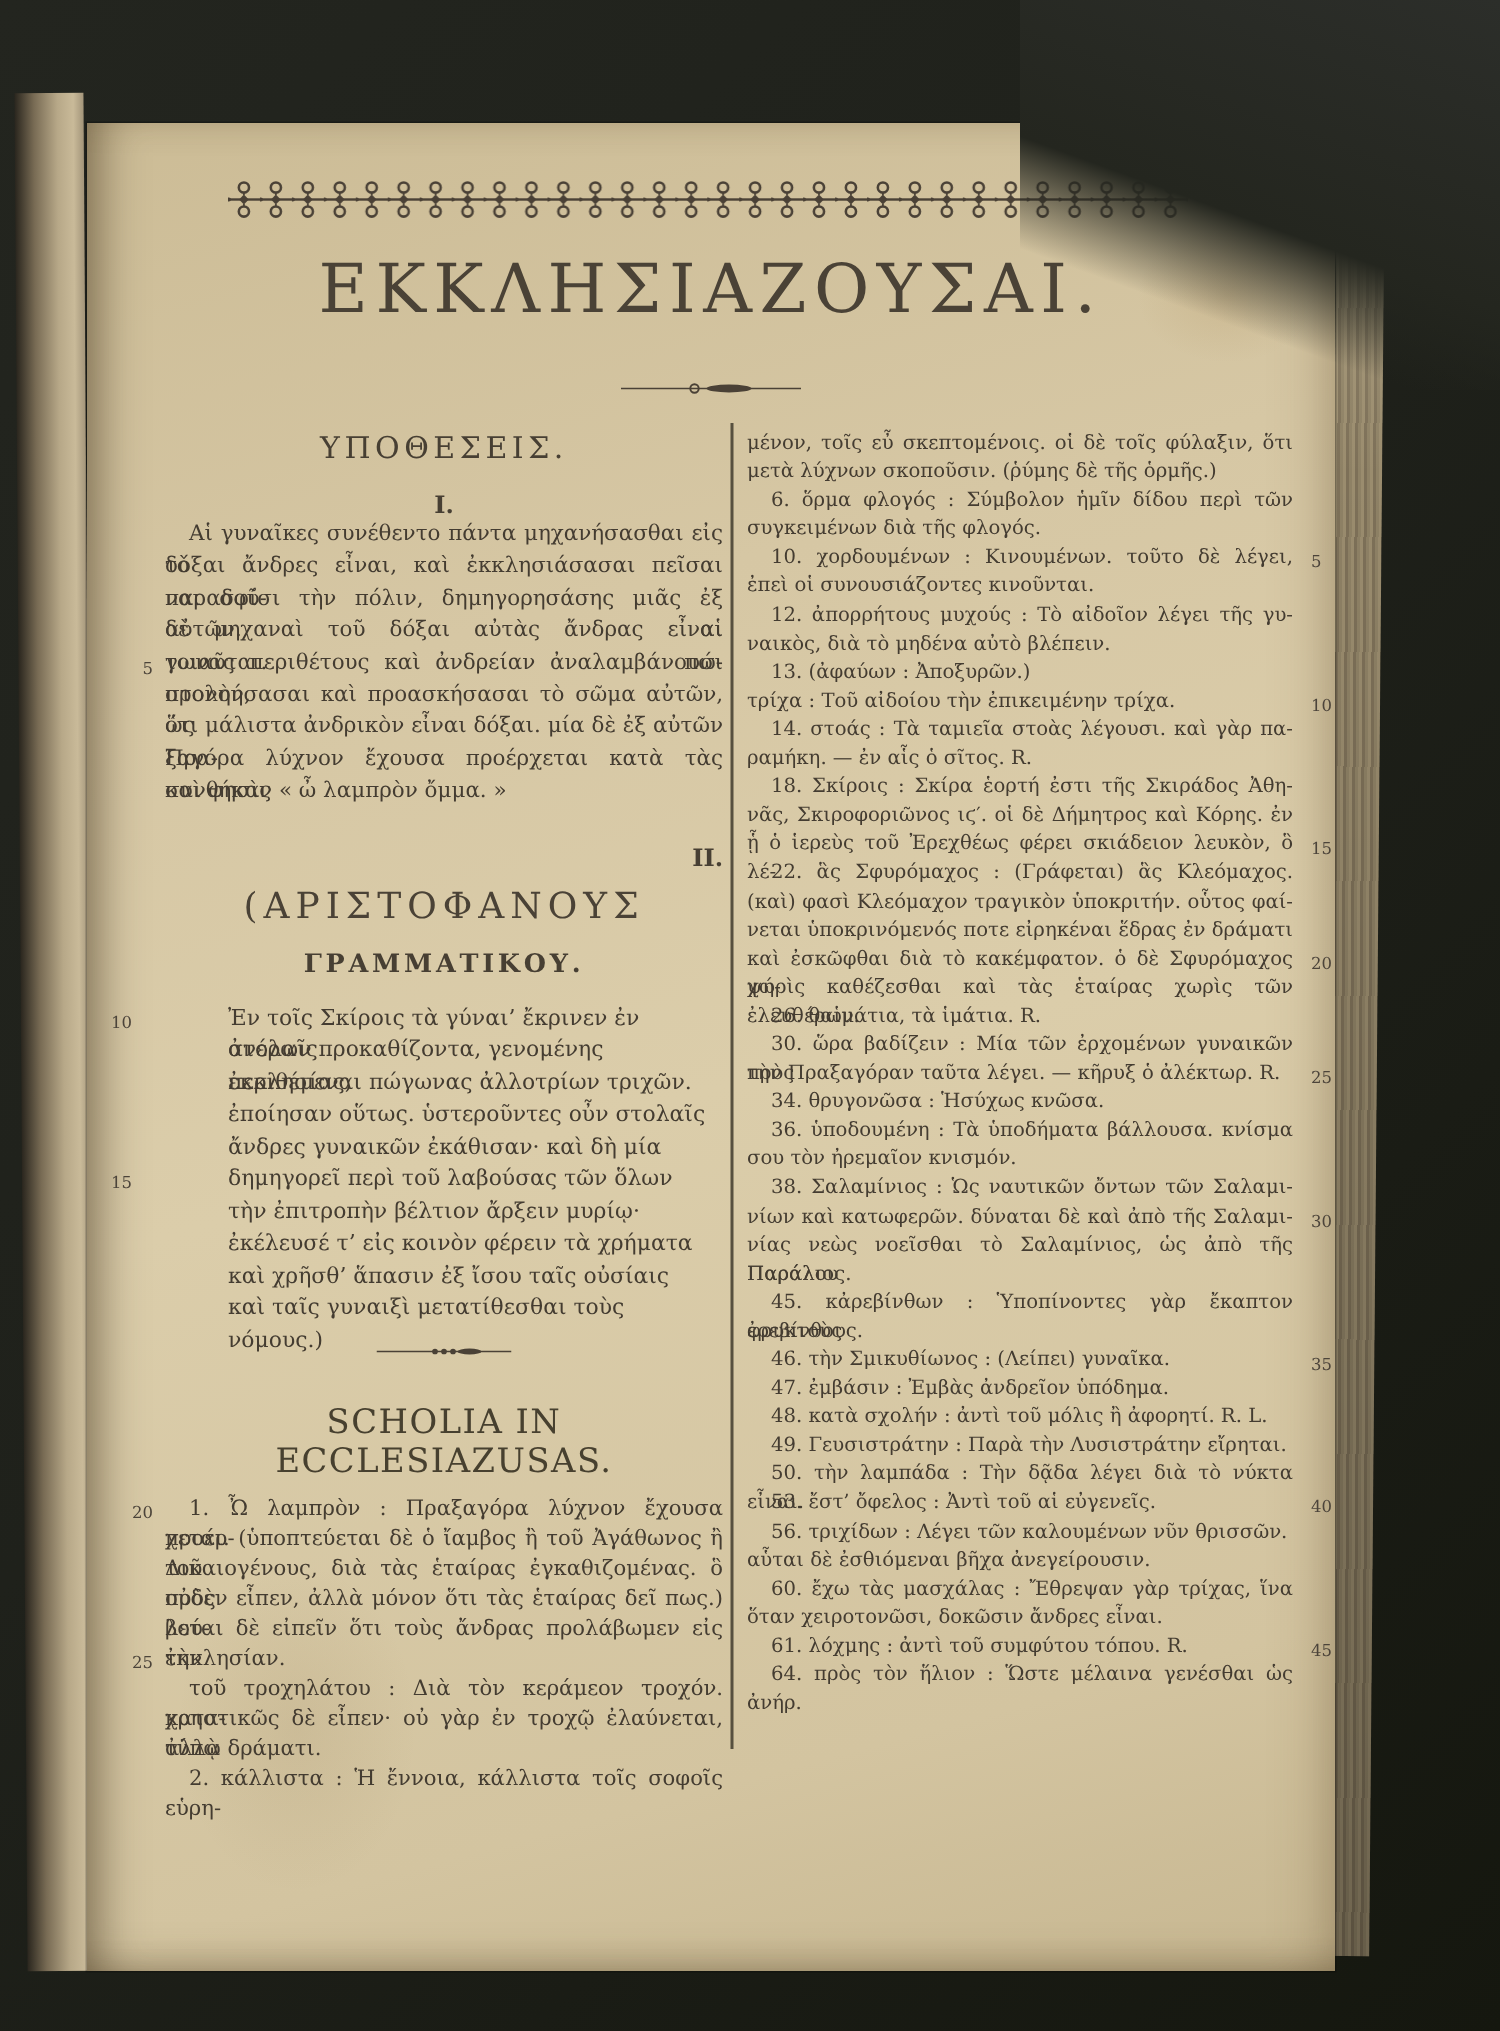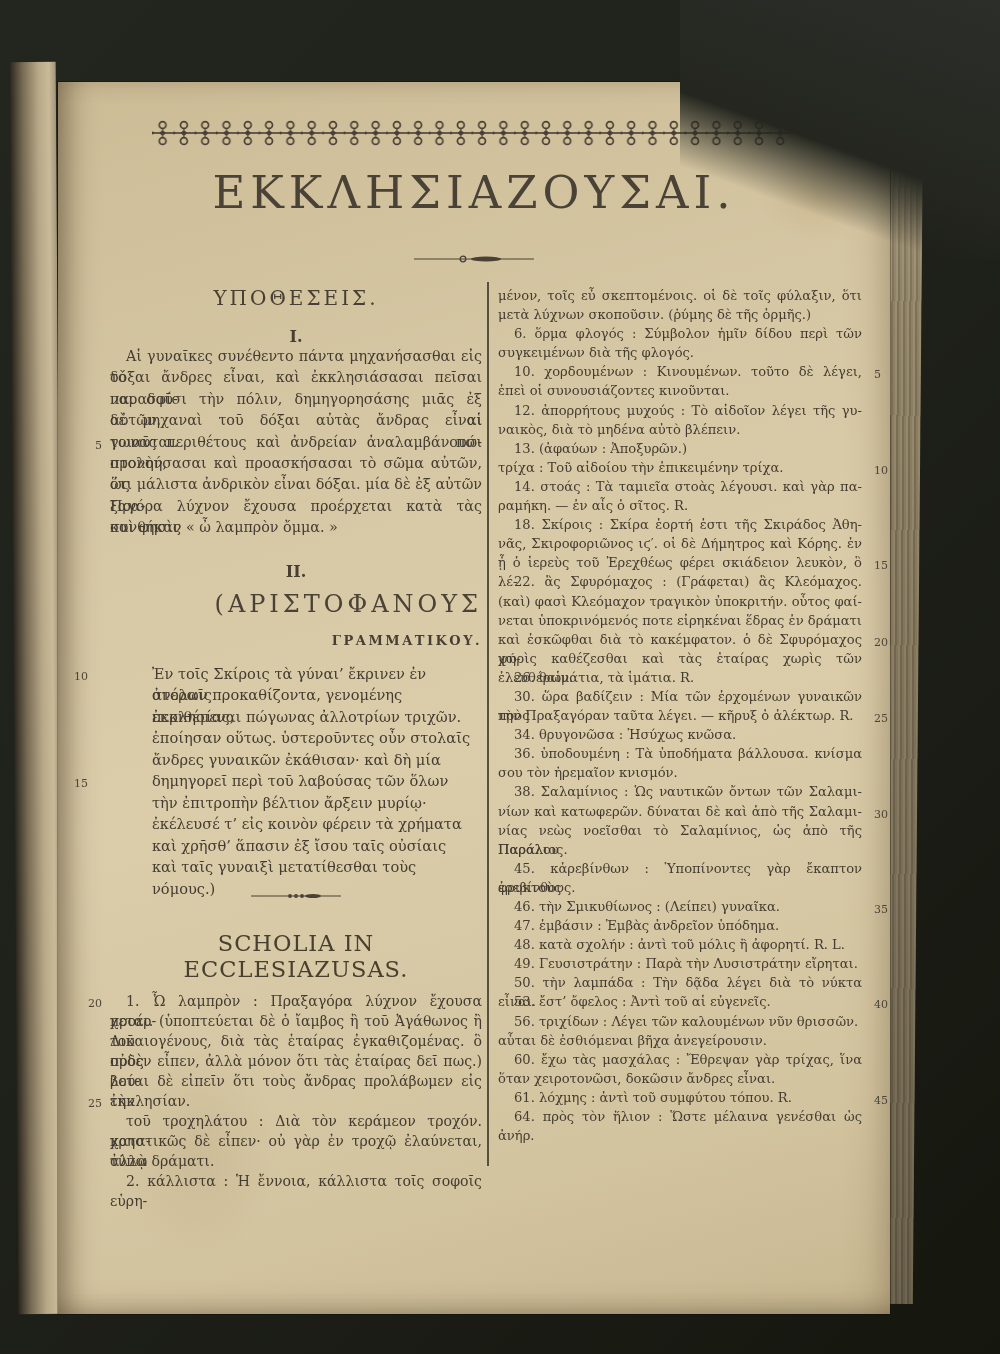--- a/index.html
+++ b/index.html
@@ -30,23 +30,23 @@
   .page-title{position:absolute;left:0;top:84px;width:100%;text-align:center;
         font-size:45px;letter-spacing:5px;color:#4a4236;font-weight:400;}
   .divider-1{position:absolute;left:0;top:168px;width:100%;text-align:center;}
   .col-rule{position:absolute;left:429px;top:200px;width:1.5px;height:884px;background:#57503f;}
 
   .lcol{position:absolute;left:52px;top:204px;width:372px;}
   .rcol{position:absolute;left:440px;top:204px;width:364px;}
 
   .h-hypo{text-align:center;font-size:20px;letter-spacing:3px;color:#473f33;}
   .h-num{text-align:center;font-size:16px;font-weight:bold;margin-top:17px;color:#473f33;}
-  .h-num2{text-align:center;font-size:16px;font-weight:bold;margin-top:23px;color:#473f33;}
-  .h-author{text-align:right;font-size:24px;letter-spacing:4px;margin-top:9px;color:#4a4236;}
-  .h-author2{text-align:right;font-size:13px;font-weight:bold;letter-spacing:2.5px;margin-top:15px;color:#473f33;}
+  .h-num2{text-align:right;font-size:16px;font-weight:bold;margin-top:23px;color:#473f33;}
+  .h-author{text-align:center;font-size:24px;letter-spacing:4px;margin-top:9px;color:#4a4236;}
+  .h-author2{text-align:center;font-size:17px;font-weight:bold;letter-spacing:2.5px;margin-top:15px;color:#473f33;}
   .h-scholia{text-align:center;font-size:22.5px;letter-spacing:1px;margin-top:25px;color:#47402f;}
   .divider-2{text-align:center;margin-top:8px;}
 
   .llines{}
   .verse{margin-top:15px;}
   .schol{margin-top:9px;}
 
   .line{position:relative;}
   .ltext{display:block;overflow:hidden;white-space:nowrap0;text-align:justify;text-align-last:justify;hyphens:none;}
   .end .ltext{text-align-last:left;}

